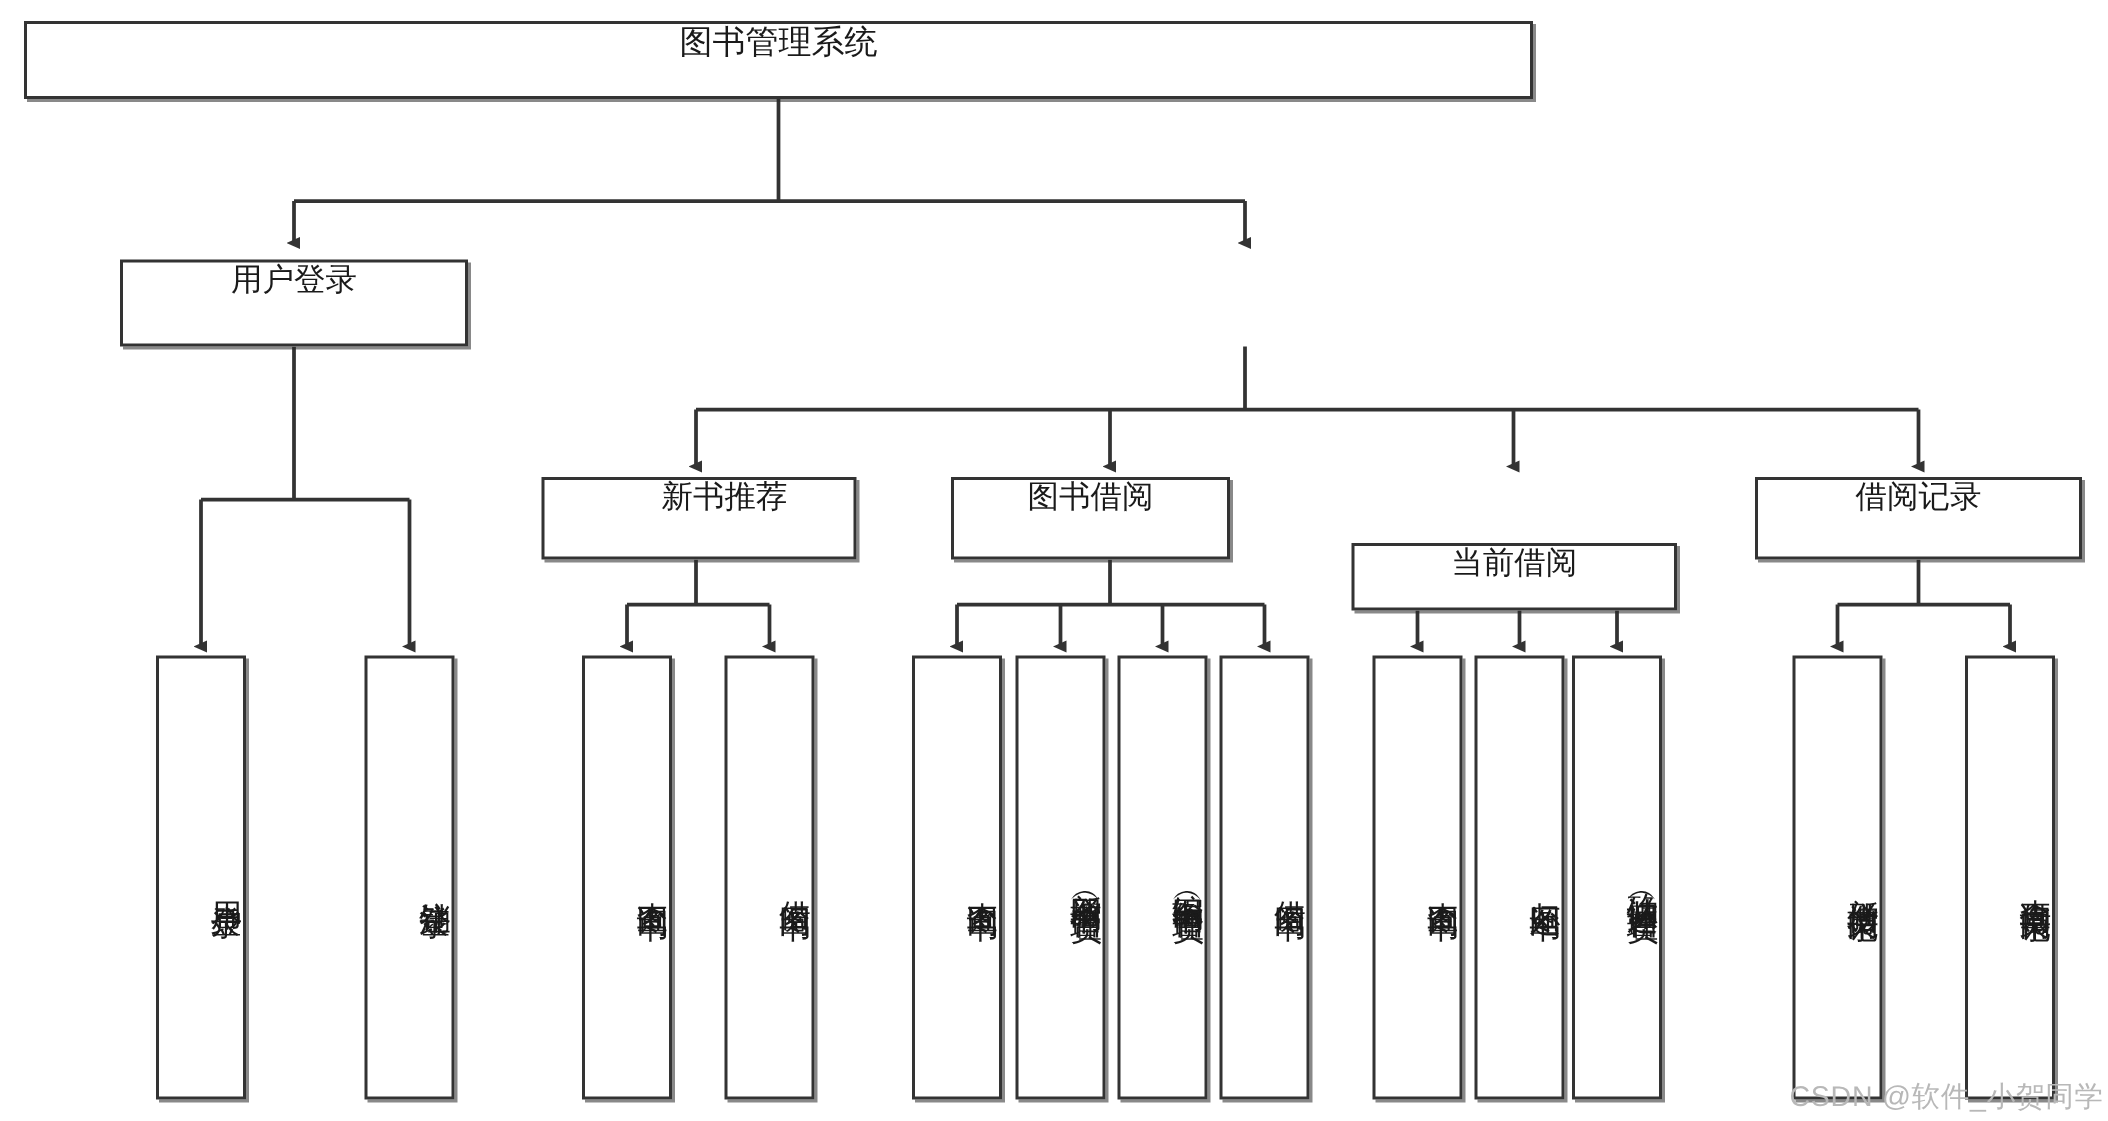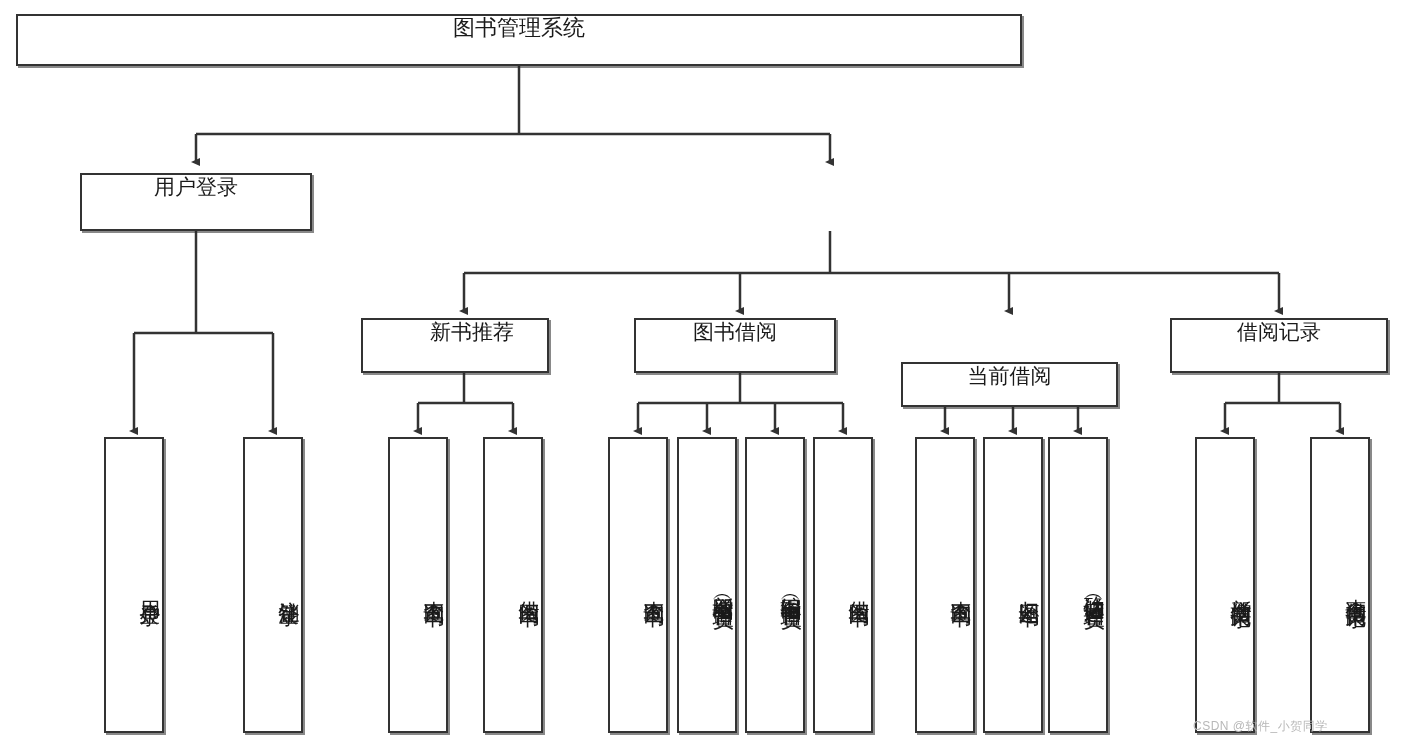--- a/index.html
+++ b/index.html
@@ -54,21 +54,21 @@
     letter-spacing: 1px;
   }
   .node.leaf .vtext {
     writing-mode: vertical-rl;
     text-orientation: upright;
     white-space: nowrap;
     letter-spacing: 2px;
   }
   .watermark {
     position: absolute;
-    font-size: 12px;
+    font-size: 19px;
     color: #b8b8b8;
     white-space: nowrap;
     letter-spacing: 0.5px;
   }
 </style>
 </head>
 <body>
 
 <div id="canvas">
 
@@ -123,24 +123,24 @@
   </svg>
 
   <div class="node root" style="left:16px; top:14px; width:1006px; height:52px;">
     <span>图书管理系统</span>
   </div>
 
   <div class="node h" style="left:80px; top:173px; width:232px; height:58px;">
     <span>用户登录</span>
   </div>
 
-  <div class="node h" style="left:361px; top:318px; width:188px; height:55px;padding-left:34px;">
+  <div class="node h" style="left:361px; top:318px; width:210px; height:55px;padding-left:34px;">
     <span>新书推荐</span>
   </div>
-  <div class="node h" style="left:634px; top:318px; width:202px; height:55px;">
+  <div class="node h" style="left:634px; top:318px; width:186px; height:55px;">
     <span>图书借阅</span>
   </div>
   <div class="node h" style="left:901px; top:318px; width:217px; height:45px;margin-top:44px;">
     <span>当前借阅</span>
   </div>
   <div class="node h" style="left:1170px; top:318px; width:218px; height:55px;">
     <span>借阅记录</span>
   </div>
 
   <div class="node leaf" style="left:104px; top:437px; width:60px; height:296px;">

